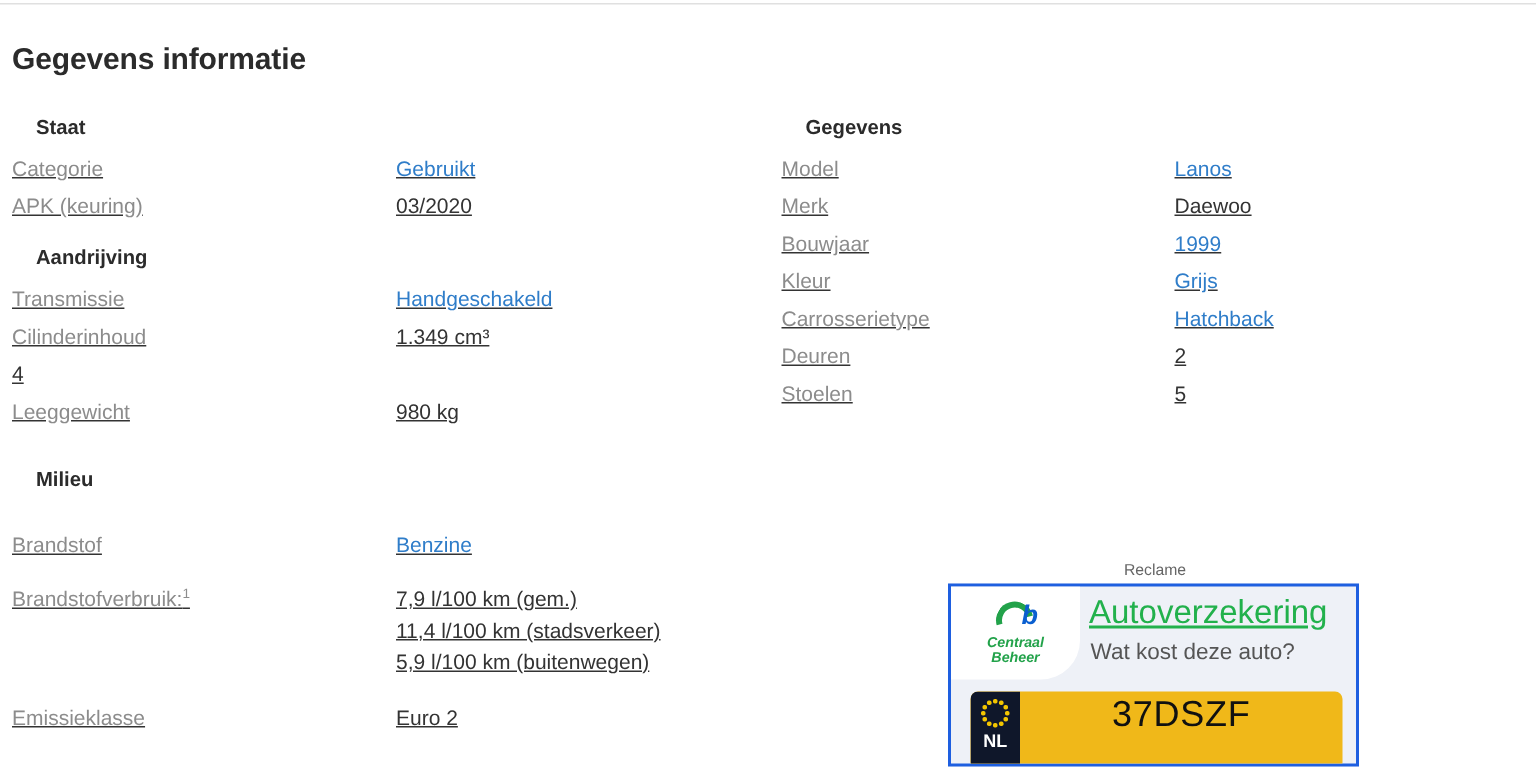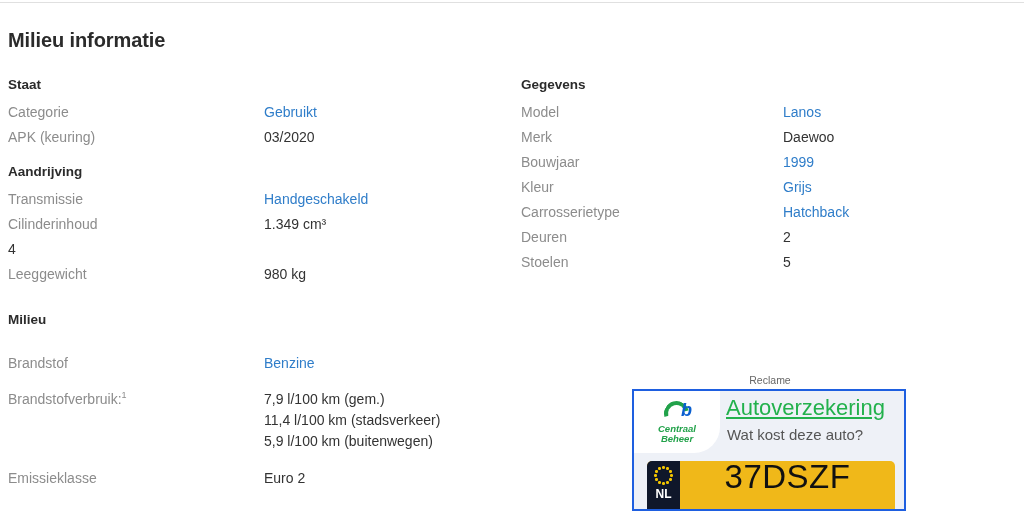--- a/index.html
+++ b/index.html
@@ -42,28 +42,29 @@
   .col-left  { left: 8px;   width: 500px; }
   .col-right { left: 521px; width: 490px; }
 
   .section { margin-bottom: 0; }
 
   .section-title {
     font-size: 13.5px;
     font-weight: bold;
     color: #2b2b2b;
     line-height: 18px;
-    margin: 0 0 6px 0;
+    margin: 0 0 6px 16px;
   }
 
   .row {
     display: flex;
     align-items: flex-start;
     line-height: 25px;
     font-size: 14px;
+    text-decoration: underline;
   }
   .row .label {
     color: #8c8c8c;
     flex: 0 0 auto;
     white-space: nowrap;
   }
   .row .value {
     color: #333333;
     flex: 0 0 auto;
     white-space: nowrap;
@@ -218,32 +219,32 @@
     font-size: 12px;
     font-weight: bold;
     line-height: 14px;
     margin-top: 1px;
   }
   .plate-number {
     flex: 1;
     display: flex;
     align-items: center;
     justify-content: center;
-    font-size: 33px;
+    font-size: 24px;
     color: #111111;
     letter-spacing: 0.5px;
     padding-bottom: 20px;
   }
 </style>
 </head>
 <body>
 
 <div class="top-divider"></div>
 
-<div class="page-title">Milieu informatie</div>
+<div class="page-title">Gegevens informatie</div>
 
 <div class="col col-left">
 
   <div class="section">
     <div class="section-title">Staat</div>
     <div class="row link">
       <div class="label">Categorie</div>
       <div class="value">Gebruikt</div>
     </div>
     <div class="row">

